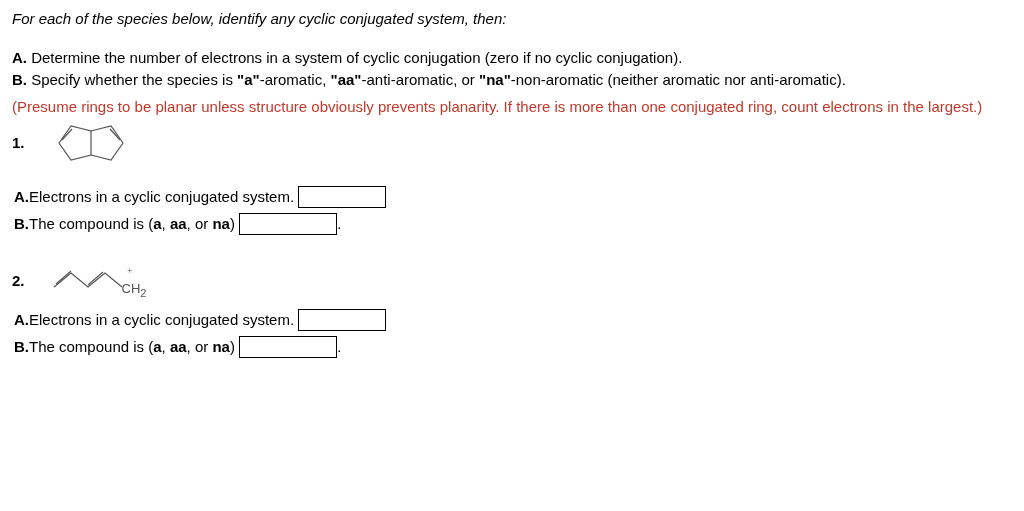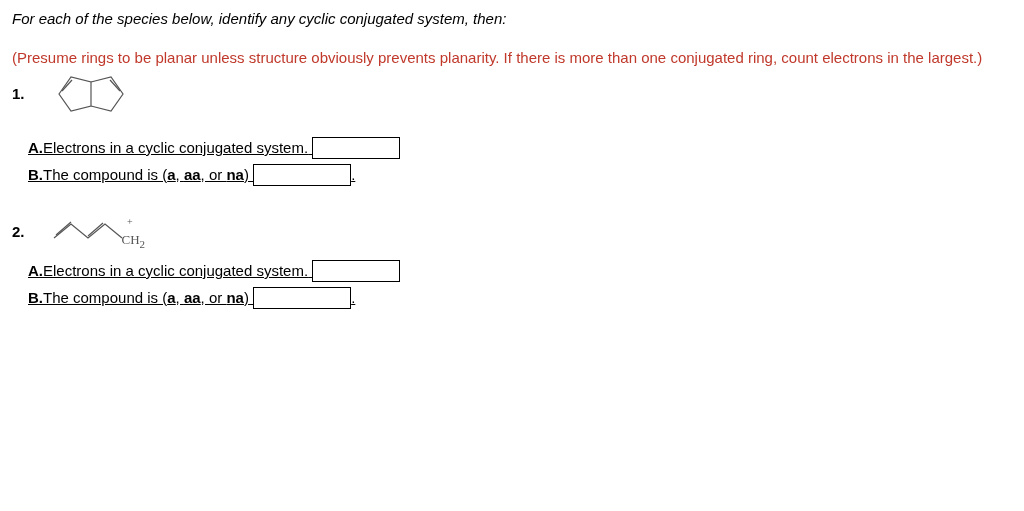--- a/index.html
+++ b/index.html
@@ -30,22 +30,21 @@
       font-weight: bold;
       display: inline-block;
       vertical-align: top;
       margin-right: 20px;
     }
     .structure {
       display: inline-block;
       vertical-align: middle;
     }
     .answer-line {
-      margin: 4px 16px;
-      text-decoration: underline;
+      margin: 4px 2px;
     }
     .bold {
       font-weight: bold;
     }
     input.text-input {
       width: 80px;
       height: 18px;
       border: 1px solid #000;
       font-size: 14px;
       padding: 1px 3px;
@@ -69,20 +68,26 @@
       font-size: 11px;
       vertical-align: sub;
     }
   </style>
 </head>
 <body>
 
 <div class="intro">For each of the species below, identify any cyclic conjugated system, then:</div>
 
 <div class="options">
+  <p>
+    <span class="bold">A.</span><span> Determine the number of electrons in a system of cyclic conjugation (zero if no cyclic conjugation).</span>
+  </p>
+  <p>
+    <span class="bold">B.</span><span> Specify whether the species is </span><span class="bold">"a"</span><span>-aromatic, </span><span class="bold">"aa"</span><span>-anti-aromatic, or </span><span class="bold">"na"</span><span>-non-aromatic (neither aromatic nor anti-aromatic).</span>
+  </p>
 </div>
 
 <div class="hint">(Presume rings to be planar unless structure obviously prevents planarity. If there is more than one conjugated ring, count electrons in the largest.)</div>
 
 <div class="question-block">
   <div class="q-header">
     <span class="q-number">1.</span>
     <span class="structure">
       <svg width="90" height="50" viewBox="0 0 90 50">
         <g stroke="#555" stroke-width="1.2" fill="none">
@@ -117,21 +122,21 @@
         <g stroke="#555" stroke-width="1.2" fill="none">
 
           <path d="M 5 24 L 22 10 L 39 24 L 56 10 L 73 24"></path>
 
           <line x1="7" y1="21" x2="22" y2="8"></line>
           <line x1="39" y1="22" x2="54" y2="9"></line>
         </g>
 
         <text x="78" y="11" font-size="10" fill="#555" font-family="Verdana">+</text>
       </svg>
-      <span style="position:absolute; left:73px; top:16px; font-size:13px; color:#555; font-family:Liberation Serif, serif;">
+      <span style="position:absolute; left:73px; top:16px; font-size:13px; color:#555; font-family:Liberation Sans, sans-serif;">
         <span>CH</span><span class="sub">2</span>
       </span>
     </span>
   </div>
 
   <div class="answer-line">
     <span class="bold">A.</span><span>Electrons in a cyclic conjugated system.</span>
     <input type="text" class="text-input" style="">
   </div>
   <div class="answer-line">

